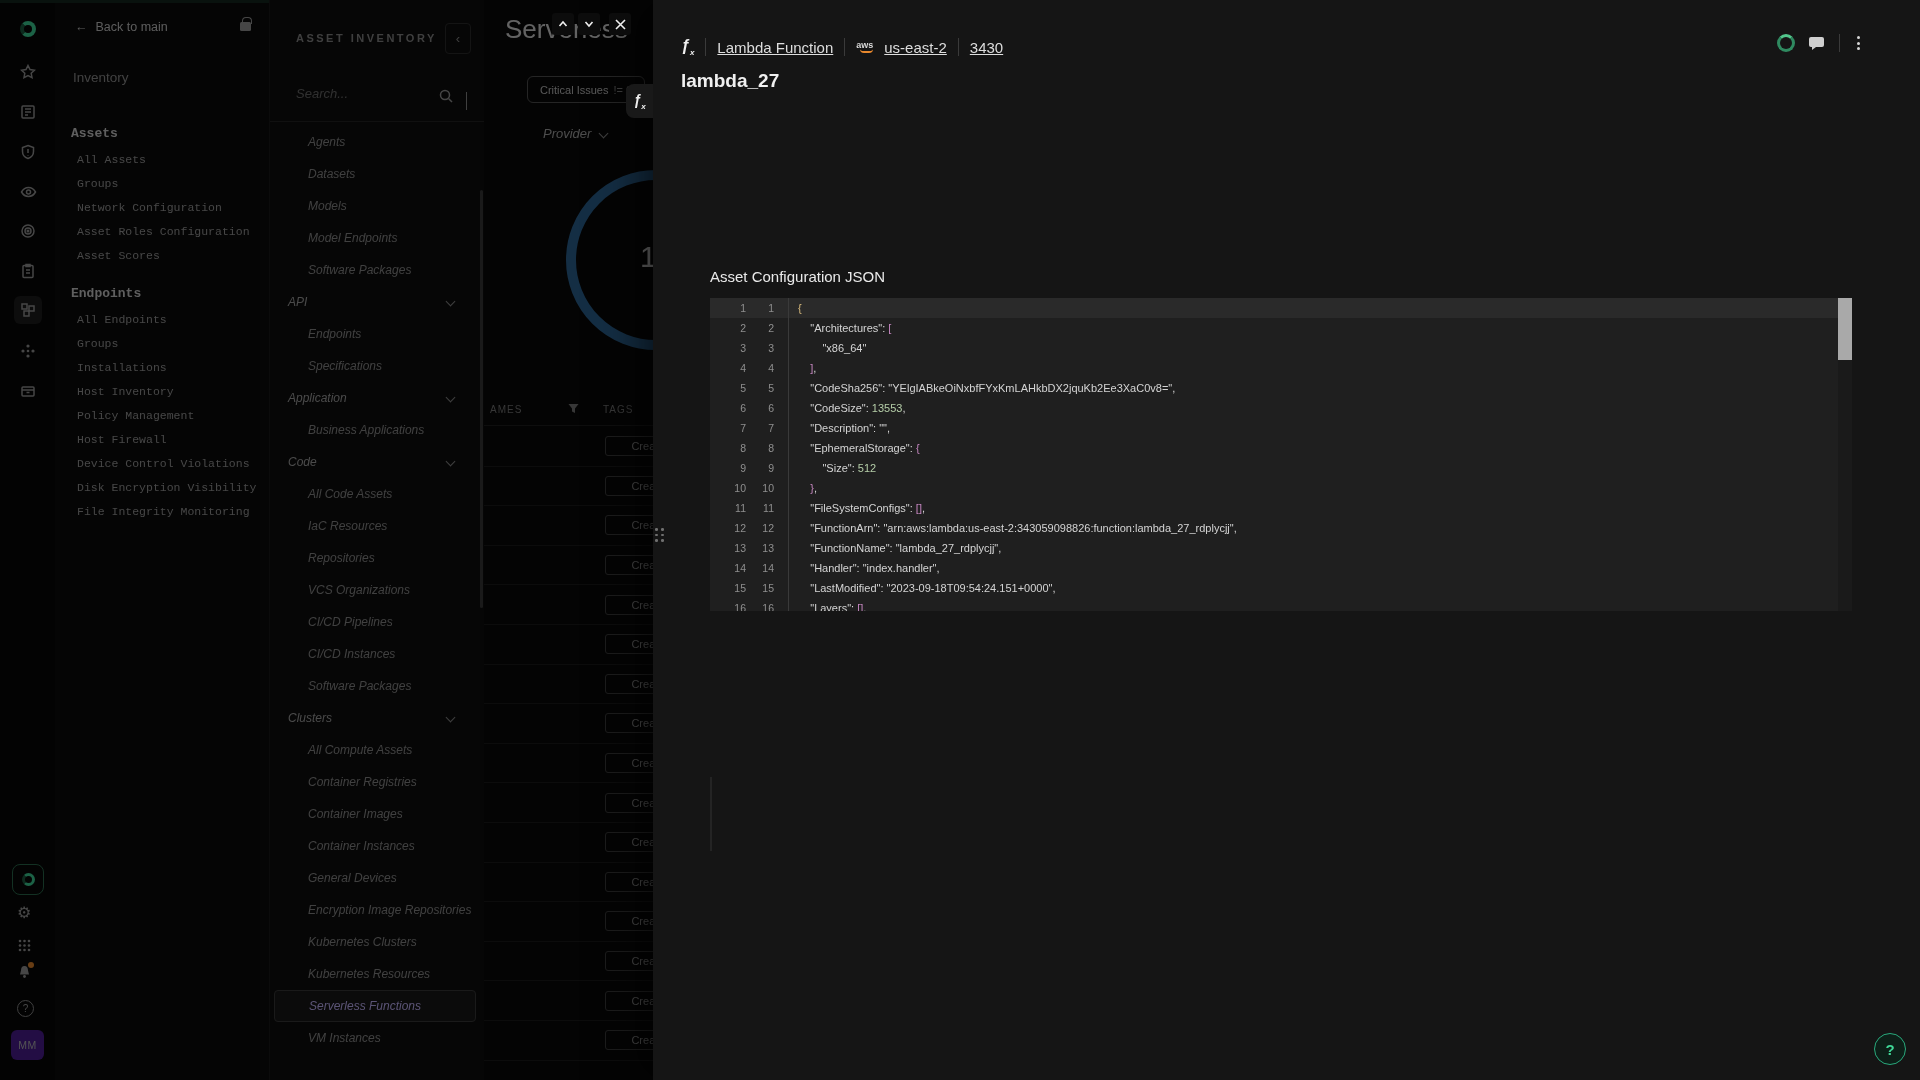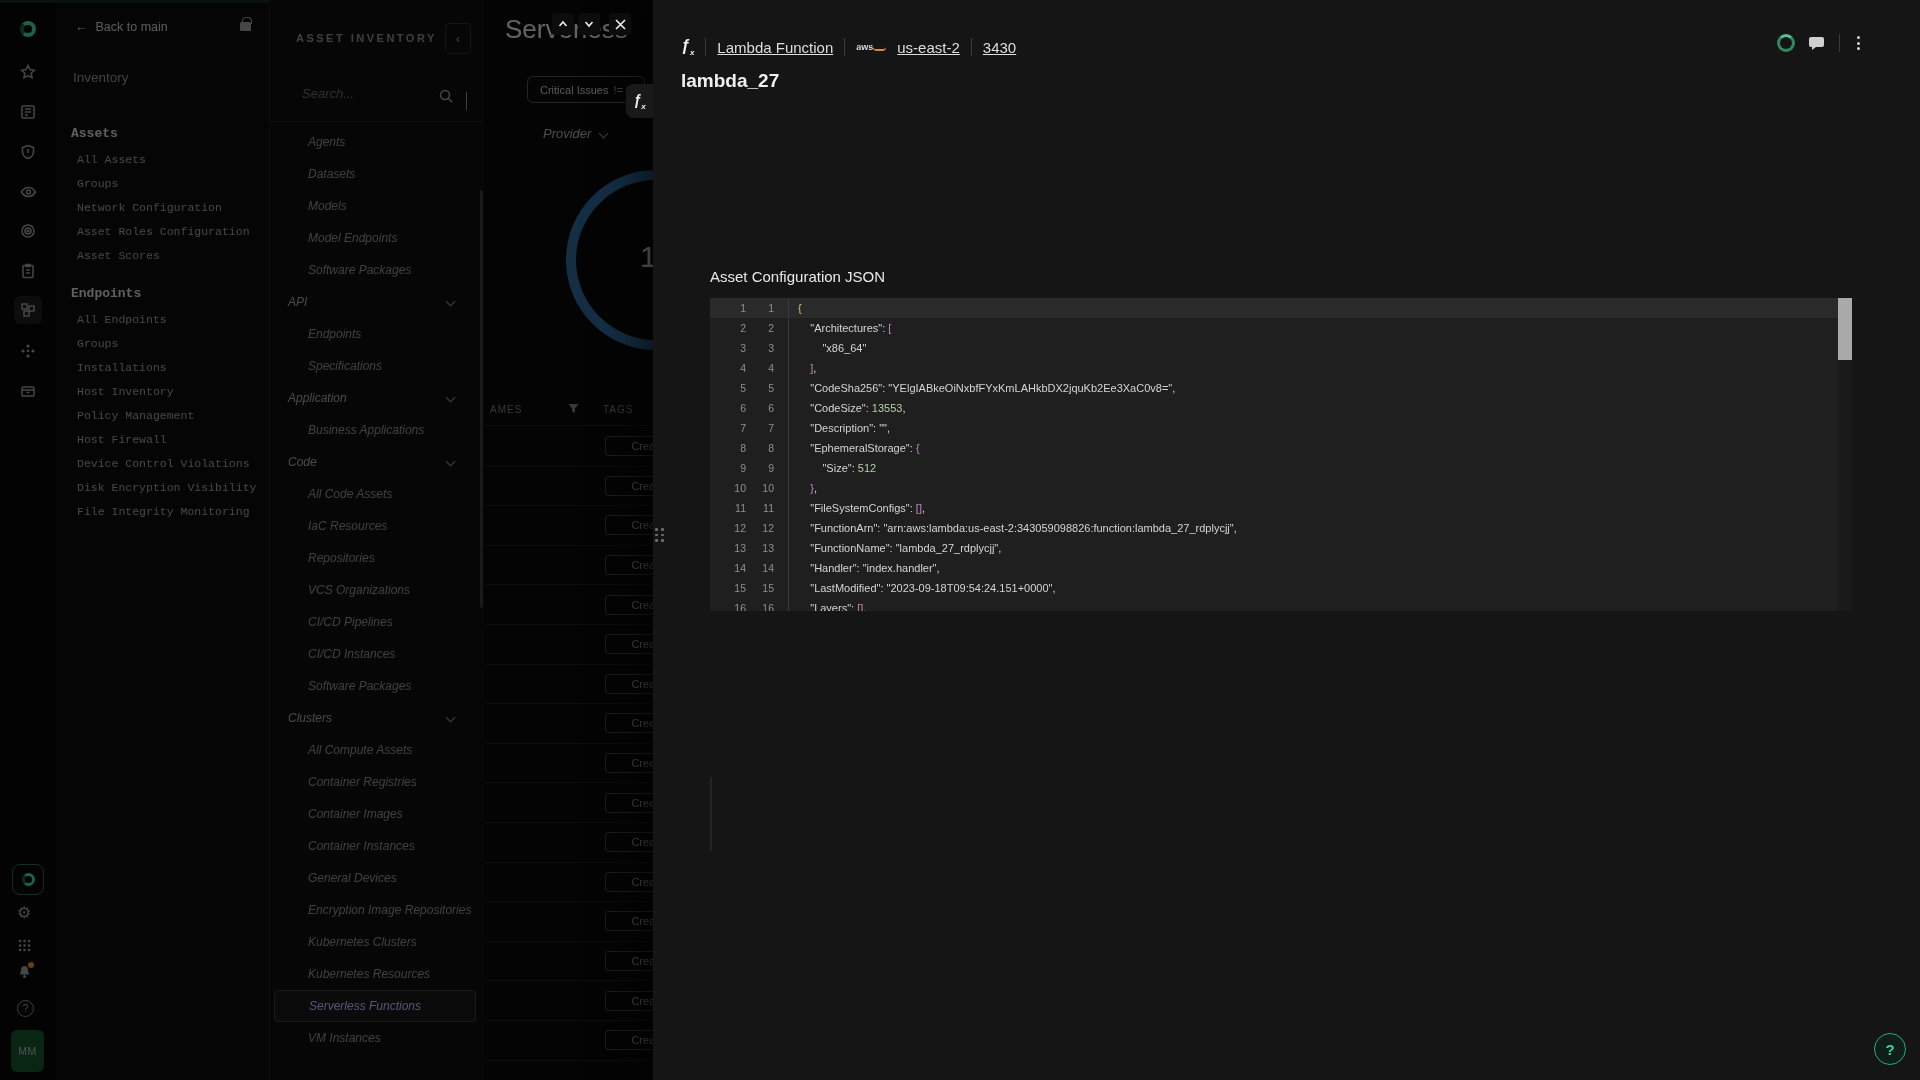--- a/index.html
+++ b/index.html
@@ -23,21 +23,21 @@
   #nav-title { position:absolute; left:18px; top:70px; font-size:13.5px; color:#8f8f8f; }
   #nav-list { position:absolute; left:16px; top:108px; right:8px; }
   #nav-list .nav-row { font-size:11.5px; color:#9b9b9b; line-height:24px; padding-left:6px; cursor:pointer; white-space:nowrap;font-family:Liberation Mono, monospace; }
   #nav-list .nav-row.header { font-size:13px; font-weight:bold; color:#d0d0d0; margin:16px 0 4px 0; padding-left:0; line-height:20px; cursor:default; }
 
   
   #inv-sb { position:absolute; left:269px; top:0; width:215px; height:1080px; background:#0f0f0f; border-left:1px solid #191919; z-index:1; }
   #inv-title { position:absolute; left:26px; top:32px; font-size:11px; letter-spacing:2.5px; color:#8a8a8a; font-weight:bold; }
   #inv-collapse { position:absolute; right:13px; top:23px; width:26px; height:31px; border:1px solid #2c2c2c; border-radius:4px;
                   color:#8a8a8a; font-size:13px; display:flex; align-items:center; justify-content:center; cursor:pointer; }
-  #inv-search { position:absolute; left:32px; top:86px; width:125px; background:transparent; border:none; outline:none;
+  #inv-search { position:absolute; left:26px; top:86px; width:125px; background:transparent; border:none; outline:none;
                 color:#bdbdbd; font-size:13px; font-style:italic; font-family:"Liberation Sans",sans-serif; }
   #inv-search::placeholder { color:#6a6a6a; }
   #search-mag { position:absolute; left:168px; top:88px; }
   #search-chev { position:absolute; left:196px; top:92px; }
   .chev-shape { width:7px; height:7px; border-right:1.5px solid #8a8a8a; border-bottom:1.5px solid #8a8a8a; transform:rotate(45deg); }
   #inv-divider { position:absolute; left:0; top:121px; width:215px; height:1px; background:#242424; }
   #tree { position:absolute; left:0; top:126px; width:210px; }
   .tree-row { position:relative; height:32px; display:flex; align-items:center; font-size:12px; font-style:italic; color:#8d8d8d; cursor:pointer; }
   .tree-row .tree-label { padding-left:38px; white-space:nowrap; }
   .tree-row.group { color:#a2a2a2; }
@@ -81,21 +81,21 @@
             display:flex; align-items:center; justify-content:center; cursor:pointer; }
   .fx-glyph { color:#f0f0f0; font-size:14px; font-weight:bold; font-style:italic; }
   .fx-glyph sub { font-size:8px; }
   #drag-handle { position:absolute; left:2px; top:528px; display:grid; grid-template-columns:3px 3px; gap:3px; cursor:grab; }
   #drag-handle i { width:2.5px; height:2.5px; border-radius:50%; background:#6f6f6f; }
   #artifact-line { position:absolute; left:57px; top:777px; width:2px; height:74px; background:#242424; }
 
   #d-header { position:absolute; left:28px; top:37px; display:flex; align-items:center; gap:11px; }
   #d-header .meta { font-size:15px; color:#dedede;text-decoration:underline; }
   .vdiv { width:1px; height:18px; background:#3a3a3a; }
-  #aws-logo { display:flex; flex-direction:row; align-items:flex-end; }
+  #aws-logo { display:flex; flex-direction:column; align-items:flex-end; }
   #aws-logo .aws-txt { font-size:9px; font-weight:bold; color:#d9d9d9; line-height:8px; }
   #aws-logo .aws-smile { width:13px; height:4px; border-bottom:2px solid #e8882d; border-radius:0 0 8px 8px; }
   #d-actions { position:absolute; right:56px; top:34px; display:flex; align-items:center; gap:13px; }
   #ring-icon { width:18px; height:18px; border-radius:50%; border:3px solid #2f8a60; border-top-color:#52c68c; cursor:pointer; }
   #kebab { display:flex; flex-direction:column; gap:2.5px; padding:2px 4px; cursor:pointer; }
   #kebab i { width:3px; height:3px; border-radius:50%; background:#d6d6d6; }
   #d-title { position:absolute; left:28px; top:70px; font-size:19px; font-weight:bold; color:#f0f0f0; }
 
   #d-tabs { position:absolute; left:0; right:0; top:110px; padding-left:55px; display:flex; gap:30px;
             border-bottom:1px solid #1e463a; }
@@ -117,21 +117,21 @@
   
   #orca-mini-btn { position:absolute; left:12px; top:864px; width:32px; height:31px; border:1px solid #2b6b4d; border-radius:8px;
                    display:flex; align-items:center; justify-content:center; cursor:pointer; z-index:1; }
   .orca-ring { width:13px; height:13px; border-radius:50%; border:3px solid #3dd598; border-left-color:#1c5c40; }
   #gear-ico { position:absolute; left:17px; top:903px; font-size:16px; color:#9a9a9a; cursor:pointer; z-index:1; }
   #grid-ico { position:absolute; left:18px; top:938px; z-index:1; cursor:pointer; }
   #bell-wrap { position:absolute; left:17px; top:964px; z-index:1; cursor:pointer; }
   #bell-dot { position:absolute; right:-2px; top:-2px; width:6px; height:6px; border-radius:50%; background:#e2862c; }
   #q-ico { position:absolute; left:17px; top:1000px; width:17px; height:17px; border:1.5px solid #8a8a8a; border-radius:50%;
            color:#9a9a9a; font-size:10px; display:flex; align-items:center; justify-content:center; cursor:pointer; z-index:1; }
-  #avatar { position:absolute; left:11px; top:1030px; width:33px; height:42px; background:#14532d; border-radius:6px;
+  #avatar { position:absolute; left:11px; top:1030px; width:33px; height:30px; background:#4c1d95; border-radius:6px;
             color:#b5b5b5; font-size:10.5px; letter-spacing:0.5px; display:flex; align-items:center; justify-content:center; cursor:pointer; z-index:1; }
   #help-fab { position:absolute; left:1874px; top:1033px; width:32px; height:32px; border-radius:50%;
               border:1.5px solid #29a97c; background:#0d1f18; color:#3fd796; font-size:15px; font-weight:bold;
               display:flex; align-items:center; justify-content:center; cursor:pointer; z-index:30; }
 
   
   #donut circle { fill:none; stroke:#2d6595; stroke-width:10; }
   svg.sico { stroke:#9a9a9a; fill:none; stroke-width:1.5; }
 </style>
 </head>

